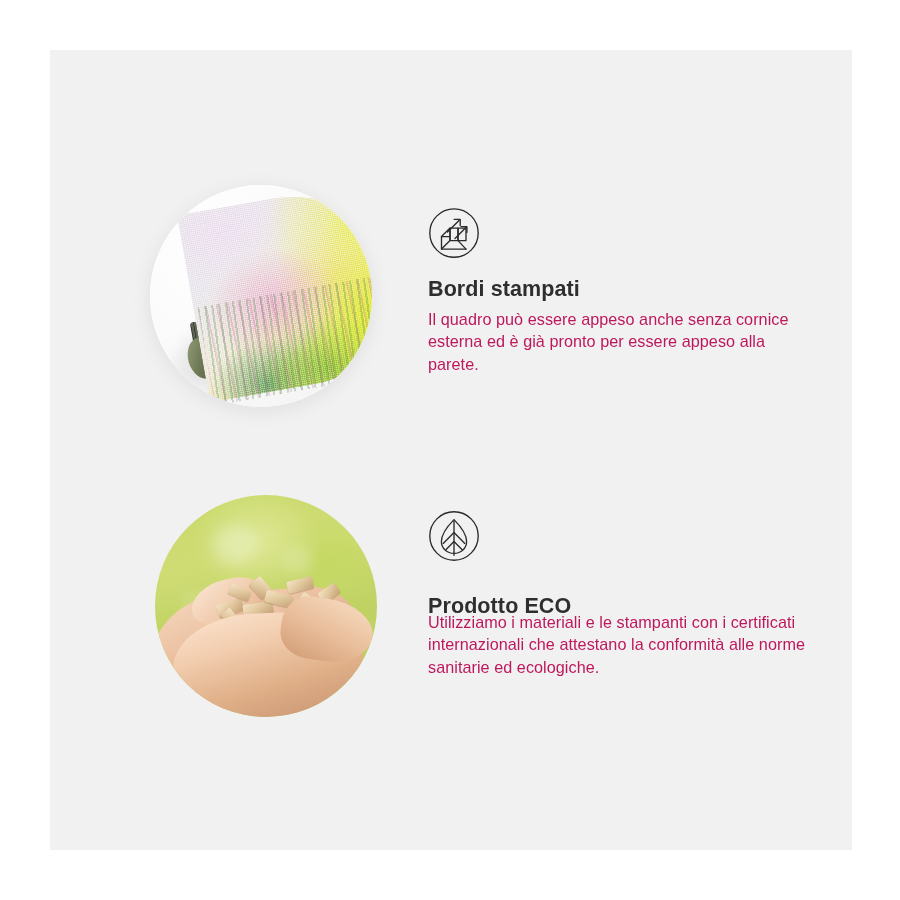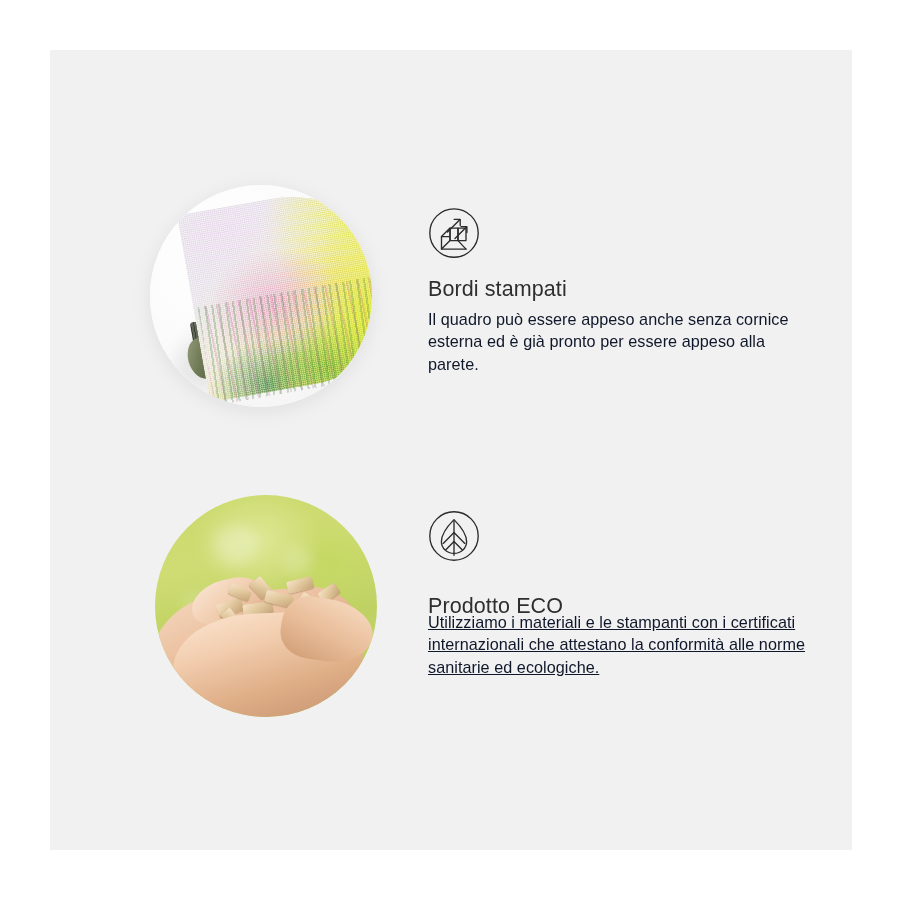--- a/index.html
+++ b/index.html
@@ -259,32 +259,32 @@
     left: 0;
     top: 0;
     width: 52px;
     height: 52px;
   }
   .feat-title {
     position: absolute;
     left: 0;
     margin: 0;
     font-size: 21.5px;
-    font-weight: 400;
+    font-weight: 700;
     color: #2e2e2e;
     letter-spacing: 0.1px;
   }
   .feat-body {
     position: absolute;
     left: 0;
     margin: 0;
     width: 380px;
     font-size: 16.2px;
     line-height: 22.3px;
-    color: #0f172a;
+    color: #be185d;
     letter-spacing: 0.05px;
   }
 </style>
 </head>
 <body>
 
 <div id="page">
 
   <div class="panel">
 
@@ -369,18 +369,18 @@
             <path d="M26 11.5 L26 45.2"></path>
             <path d="M26 22.6 L15.2 33.4"></path>
             <path d="M26 22.6 L36.8 33.4"></path>
             <path d="M26 31.6 L17.6 40.0"></path>
             <path d="M26 31.6 L34.4 40.0"></path>
           </svg>
         </div>
 
         <h2 class="feat-title" style="top:84px;">Prodotto ECO</h2>
 
-        <p class="feat-body" style="top:101px;text-decoration:underline;">Utilizziamo i materiali e le stampanti con i certificati internazionali che attestano la conformità alle norme sanitarie ed ecologiche.</p>
+        <p class="feat-body" style="top:101px;">Utilizziamo i materiali e le stampanti con i certificati internazionali che attestano la conformità alle norme sanitarie ed ecologiche.</p>
       </div>
     </div>
 
   </div>
 </div>
 
 </body></html>

